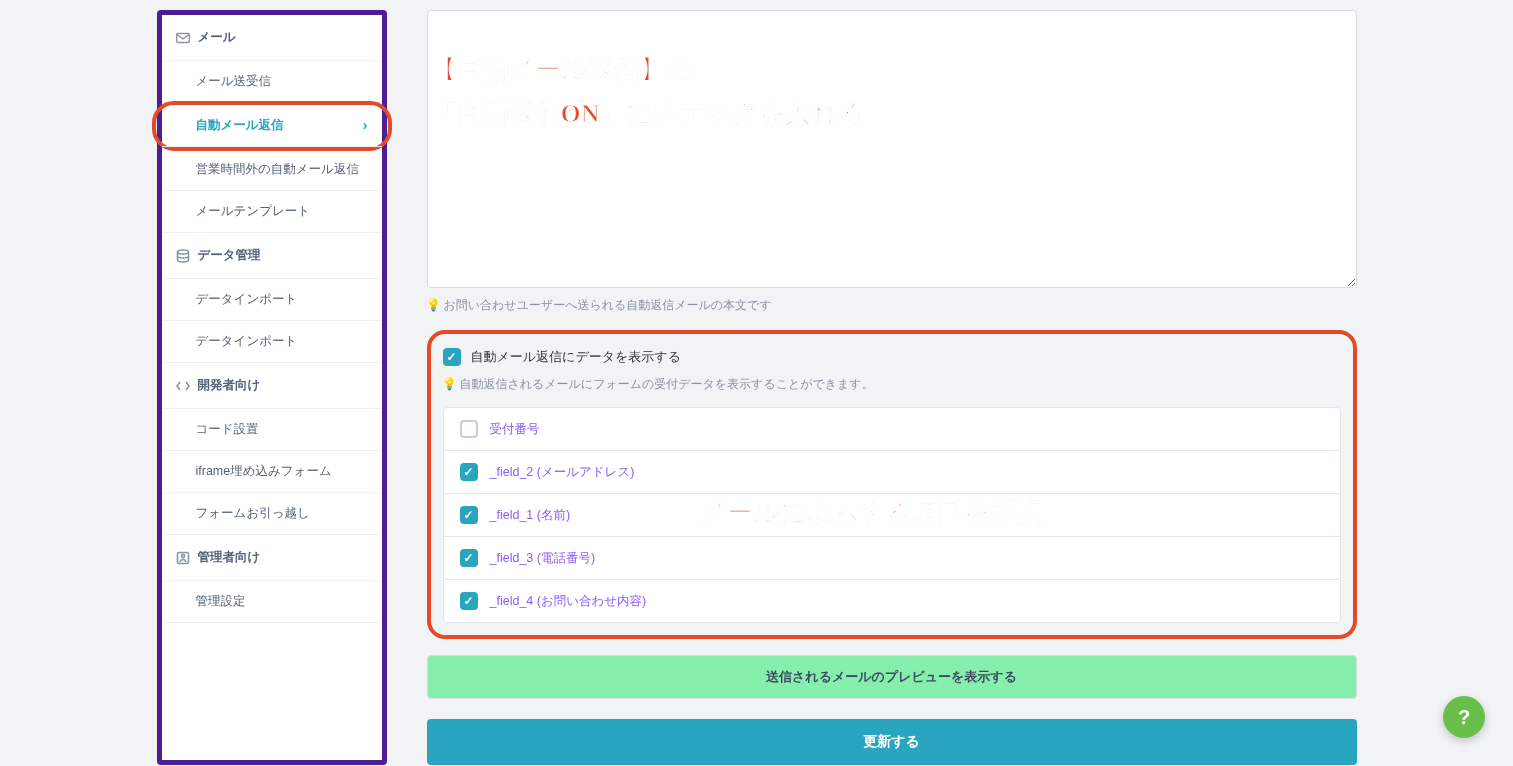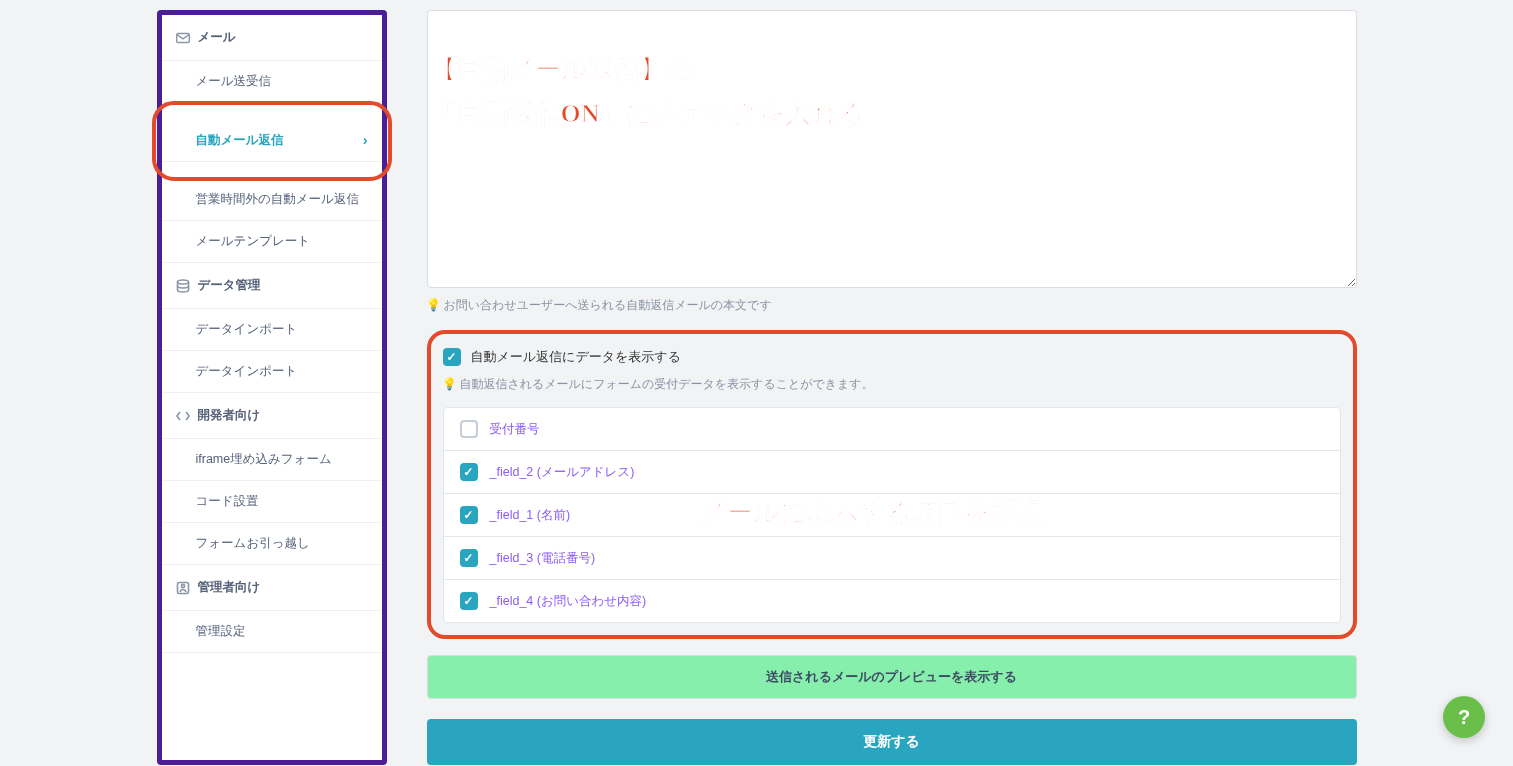--- a/index.html
+++ b/index.html
@@ -53,21 +53,21 @@
   }
   .nav-item .chevron {
     color: #2aa5c0;
     font-size: 14px;
     font-weight: 700;
   }
   .red-oval {
     border: 4px solid #e24a2a;
     border-radius: 22px;
     margin: -2px -10px;
-    padding: 15px 6px;
+    padding: 0 6px;
   }
 
   .content {
     flex: 1;
     position: relative;
   }
   .body-textarea {
     width: 100%;
     height: 278px;
     border: 1px solid #d8dde3;
@@ -240,24 +240,24 @@
 
       <div class="nav-section-header">
         <span class="icon-slot">
           <svg class="icon-svg" width="14" height="12" viewBox="0 0 14 12">
               <path d="M4 2L1 6l3 4M10 2l3 4-3 4"></path>
             </svg>
         </span>
         <span>開発者向け</span>
       </div>
       <div class="nav-item">
+        <span>コード設置</span>
+      </div>
+      <div class="nav-item">
         <span>iframe埋め込みフォーム</span>
-      </div>
-      <div class="nav-item">
-        <span>コード設置</span>
       </div>
       <div class="nav-item">
         <span>フォームお引っ越し</span>
       </div>
 
       <div class="nav-section-header">
         <span class="icon-slot">
           <svg class="icon-svg" width="14" height="14" viewBox="0 0 14 14">
               <rect x="1.5" y="1.5" width="11" height="11" rx="1.5"></rect>
               <circle cx="7" cy="5" r="1.6"></circle>

